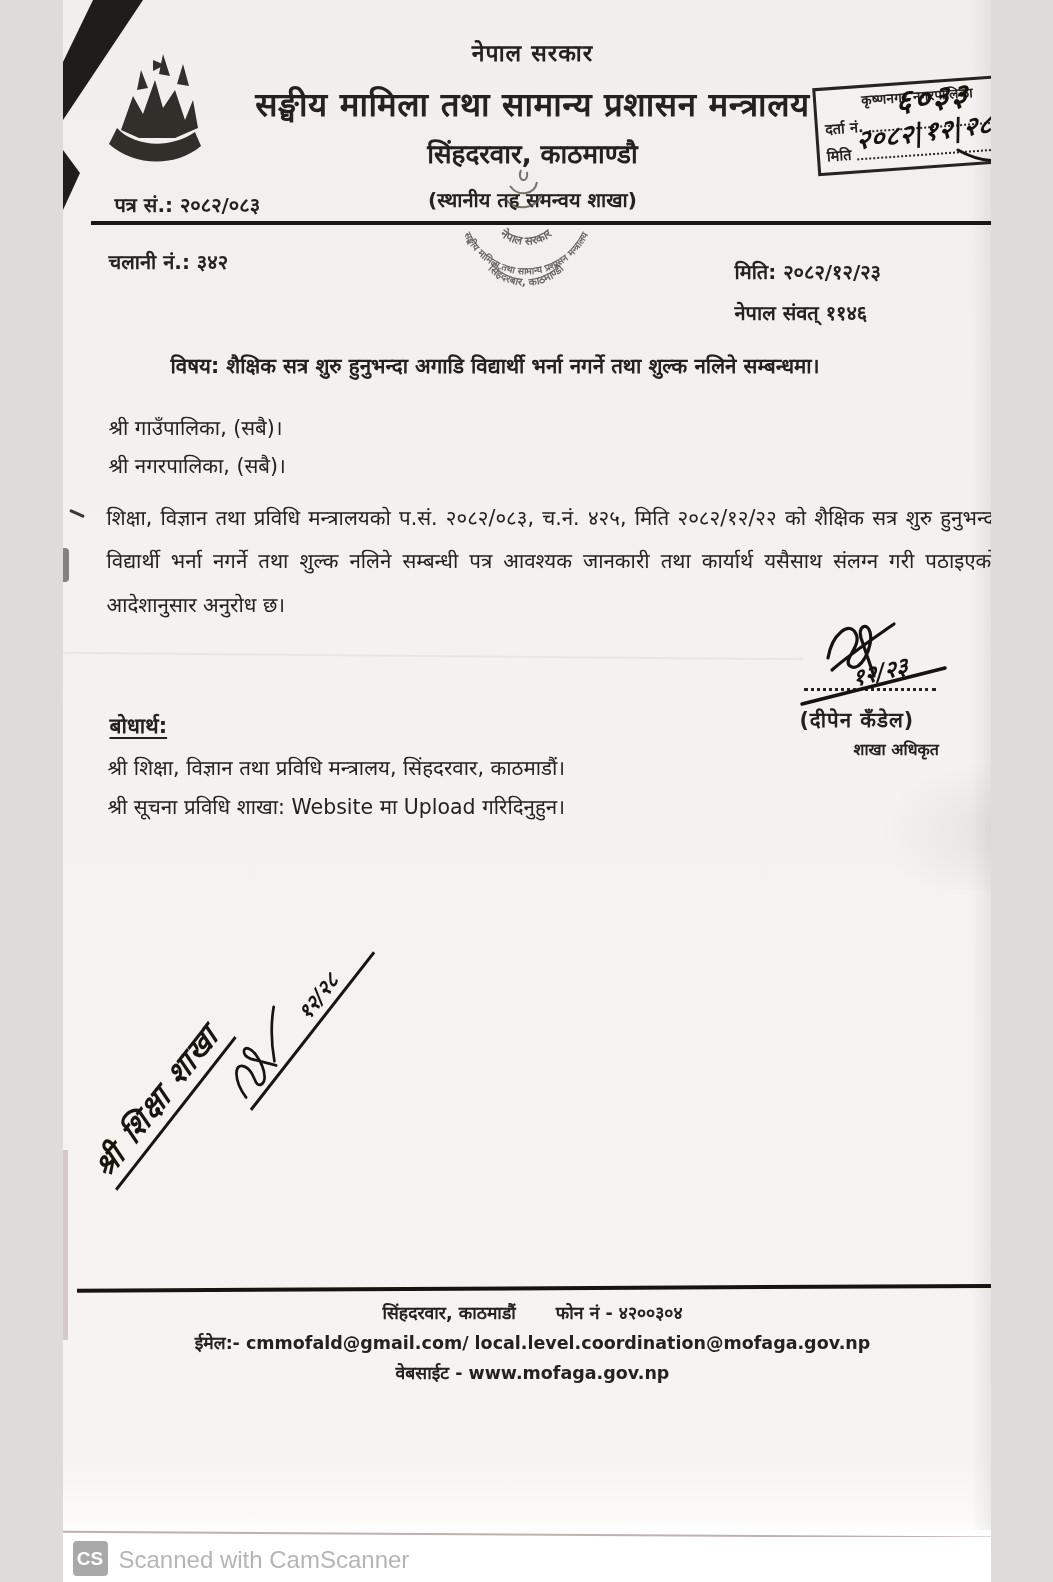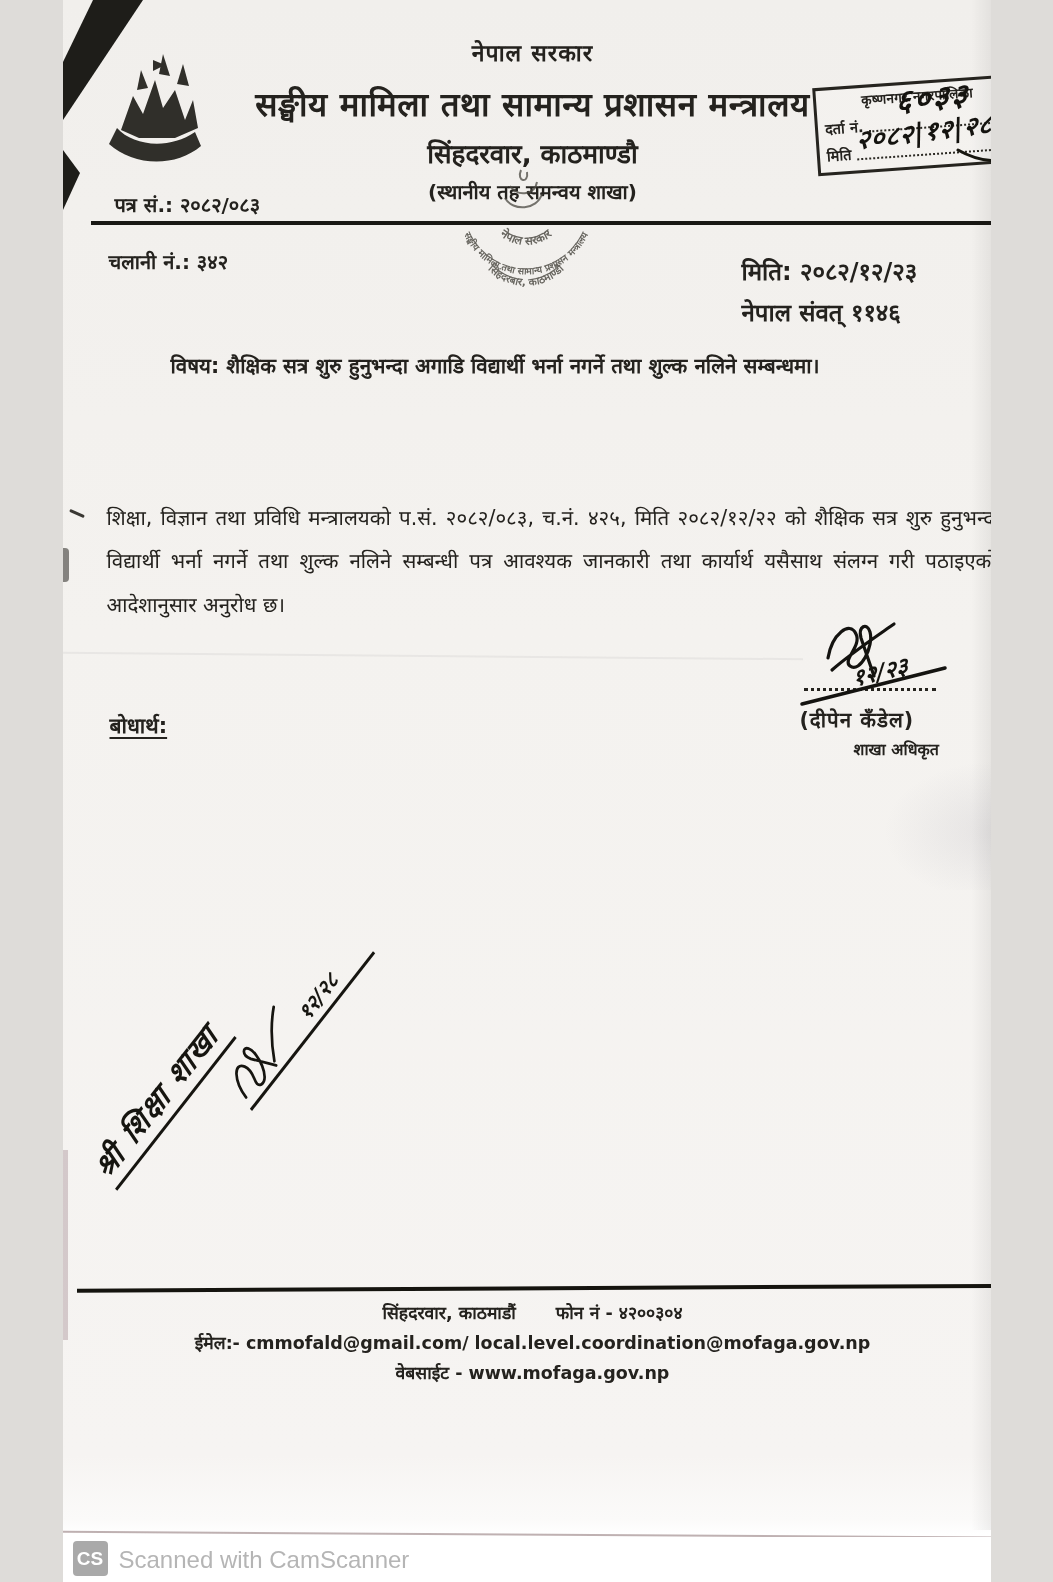--- a/index.html
+++ b/index.html
@@ -14,26 +14,26 @@
   .shade-crease{position:absolute;left:0px;top:655px;width:740px;height:2px;background:rgba(90,88,84,0.07);transform:rotate(0.5deg);}
   .edge-strip{position:absolute;left:0;top:1150px;width:5px;height:190px;background:rgba(150,120,130,0.35);}
   .margin-tick{position:absolute;left:6px;top:512px;width:16px;height:3px;background:#3a3833;transform:rotate(24deg);border-radius:2px;}
   .margin-smudge{position:absolute;left:0px;top:548px;width:6px;height:34px;background:rgba(40,38,35,0.55);border-radius:0 4px 4px 0;}
 
   
   .letterhead{position:absolute;left:125px;top:36px;width:690px;text-align:center;}
   .lh-gov{font-size:23px;font-weight:700;letter-spacing:1px;}
   .lh-ministry{font-size:33px;font-weight:700;margin-top:13px;letter-spacing:0.5px;white-space:nowrap;}
   .lh-addr{font-size:26px;font-weight:700;margin-top:9px;}
-  .lh-section{font-size:20px;font-weight:600;margin-top:7px;}
+  .lh-section{font-size:20px;font-weight:600;margin-top:15px;}
 
   .patra-no{position:absolute;left:52px;top:191px;font-size:20px;font-weight:600;}
   .top-rule{position:absolute;left:28px;top:221px;width:1006px;height:3.5px;background:#191814;}
   .chalani{position:absolute;left:46px;top:248px;font-size:20px;font-weight:600;}
-  .date-block{position:absolute;left:672px;top:252px;font-size:24px;font-weight:600;line-height:41px;margin-left:7px;}
+  .date-block{position:absolute;left:672px;top:252px;font-size:20px;font-weight:600;line-height:41px;}
 
   .subject{position:absolute;left:108px;top:351px;width:830px;font-size:20.5px;font-weight:600;}
   .recipients{position:absolute;left:46px;top:409px;font-size:20.5px;line-height:38px;font-weight:500;}
   .body-par{position:absolute;left:44px;top:497px;width:950px;font-size:20.5px;line-height:2.12;text-align:justify;font-weight:500;}
 
   
   .sig-scribble{position:absolute;left:753px;top:614px;}
   .sig-date{position:absolute;left:789px;top:655px;font-family:"DejaVu Serif",serif;font-style:italic;font-size:23px;font-weight:700;transform:rotate(-14deg) skewX(-6deg);color:#15140f;}
   .sig-dotted{position:absolute;left:741px;top:688px;width:132px;border-bottom:3.5px dotted #26241f;}
   .sig-strike{position:absolute;left:736px;top:662px;}
@@ -144,35 +144,43 @@
       <text font-size="10.5"><textPath href="#arc3" xlink:href="#arc3" startOffset="50%">सिंहदरबार, काठमाण्डौ</textPath></text>
     </g>
     <g stroke="#4b4942" fill="none" opacity="0.75" stroke-width="2">
       <path d="M110,14 C105,26 118,28 116,16"></path>
       <path d="M99,30 C108,42 124,38 126,26"></path>
       <path d="M94,42 C102,56 126,54 131,38"></path>
     </g>
   </svg>
 
   <div class="subject">विषय: शैक्षिक सत्र शुरु हुनुभन्दा अगाडि विद्यार्थी भर्ना नगर्ने तथा शुल्क नलिने सम्बन्धमा।</div>
+  <div class="recipients">
+    <div>श्री गाउँपालिका, (सबै)।</div>
+    <div>श्री नगरपालिका, (सबै)।</div>
+  </div>
 
   <div class="body-par">शिक्षा, विज्ञान तथा प्रविधि मन्त्रालयको प.सं. २०८२/०८३, च.नं. ४२५, मिति २०८२/१२/२२ को शैक्षिक सत्र शुरु हुनुभन्दा अगाडि विद्यार्थी भर्ना नगर्ने तथा शुल्क नलिने सम्बन्धी पत्र आवश्यक जानकारी तथा कार्यार्थ यसैसाथ संलग्न गरी पठाइएको व्यहोरा आदेशानुसार अनुरोध छ।</div>
 
   <svg class="sig-scribble" width="90" height="72" viewBox="0 0 90 72">
     <path d="M12,44 C16,20 34,6 40,20 C46,32 26,46 34,52 C44,60 58,32 54,18 C51,8 42,12 45,24 L58,62 M16,56 C34,40 58,24 78,10" stroke="#141310" stroke-width="3.2" fill="none" stroke-linecap="round"></path>
   </svg>
   <div class="hand sig-date">१२/२३</div>
   <div class="sig-dotted"></div>
   <svg class="sig-strike" width="150" height="46" viewBox="0 0 150 46">
     <line x1="3" y1="42" x2="146" y2="6" stroke="#141310" stroke-width="3.5" stroke-linecap="round"></line>
   </svg>
   <div class="sig-name">(दीपेन कँडेल)</div>
   <div class="sig-desg">शाखा अधिकृत</div>
 
   <div class="bodh-head">बोधार्थ:</div>
+  <div class="bodh-items">
+    <div>श्री शिक्षा, विज्ञान तथा प्रविधि मन्त्रालय, सिंहदरवार, काठमाडौं।</div>
+    <div>श्री सूचना प्रविधि शाखा: Website मा Upload गरिदिनुहुन।</div>
+  </div>
 
   <div class="hand-note">
     <span class="hn-text">श्री शिक्षा शाखा</span>
     <div class="hn-row2">
       <svg width="100" height="48" viewBox="0 0 100 48">
         <path d="M6,40 C10,20 24,8 28,20 C32,32 18,40 26,44 C36,48 48,22 44,12 C42,6 34,10 38,20 L50,44 M52,40 C62,28 74,16 92,6" stroke="#161510" stroke-width="2.8" fill="none" stroke-linecap="round"></path>
       </svg>
       <span class="hn-date">१२/२८</span>
     </div>
   </div>

